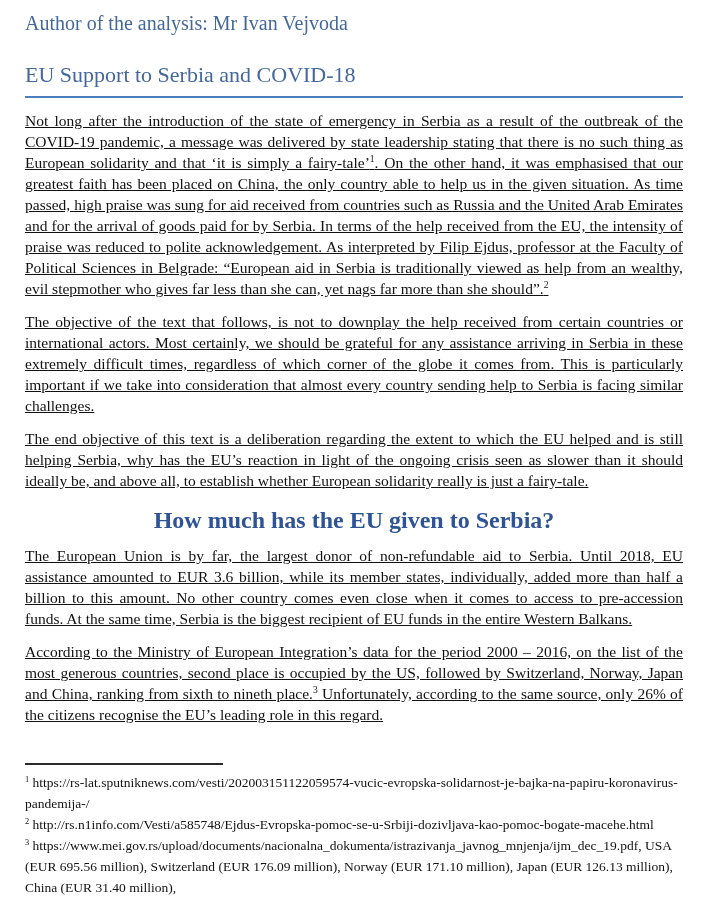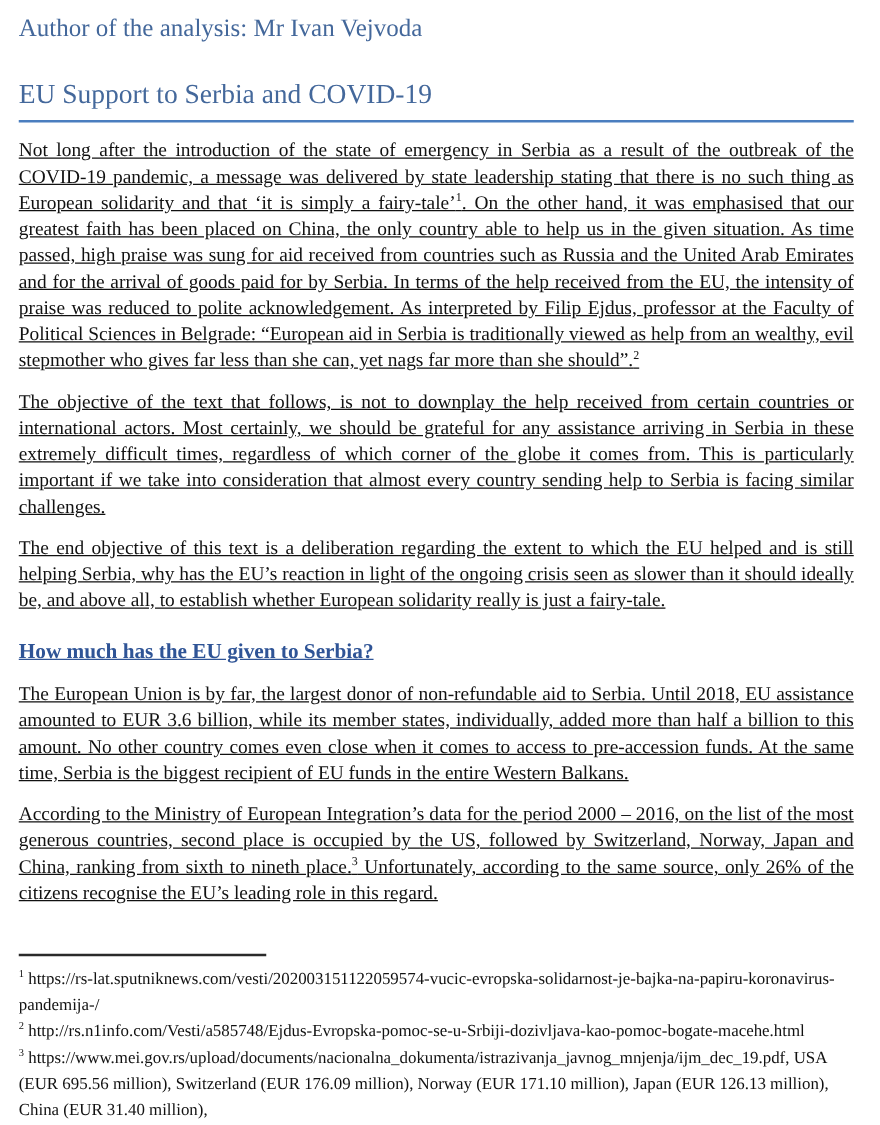--- a/index.html
+++ b/index.html
@@ -7,44 +7,43 @@
     --section-blue:#2F5496;
     --rule-blue:#4A7EBF;
     --ink:#111111;
   }
   html,body{margin:0;padding:0;background:#ffffff;}
   body{
     width:704px;height:900px;overflow:hidden;
     font-family:"Liberation Serif","DejaVu Serif",serif;
     color:var(--ink);
   }
-  .page{box-sizing:border-box;width:704px;height:900px;padding:6px 21px 0 15px;}
+  .page{box-sizing:border-box;width:704px;height:900px;padding:6px 21px 0 25px;}
   .author-line{
     color:var(--heading-blue);
     font-size:20px;font-weight:normal;
     margin:4px 0 0 0;line-height:26px;
   }
   .main-heading{
     color:var(--heading-blue);
     font-size:22px;font-weight:normal;
     margin:25px 0 0 0;line-height:28px;
     padding-bottom:7px;
     border-bottom:2px solid var(--rule-blue);
   }
   p.body-text{
     font-size:15.5px;line-height:21px;
     text-align:justify;
     margin:12px 0 0 0;
     text-decoration:underline;
   }
   .section-heading{
     color:var(--section-blue);
-    font-size:17px;font-weight:bold;
-    text-decoration:underline;
-    margin:17px 0 0 0;line-height:25px;
+    font-size:24px;font-weight:bold;
+    margin:17px 0 0 0;line-height:25px;text-align:center;
   }
   sup{font-size:0.62em;line-height:0;vertical-align:super;}
   .footnotes{margin-top:38px;}
   .fn-rule{
     width:198px;height:0;
     border-top:2px solid #2a2a2a;
     margin:0 0 7px 0;
   }
   .footnote{
     font-size:13.5px;line-height:21px;
@@ -52,21 +51,21 @@
     overflow-wrap:break-word;word-wrap:break-word;
   }
 </style>
 </head>
 <body>
 
 <div class="page">
 
   <h1 class="author-line">Author of the analysis: Mr Ivan Vejvoda</h1>
 
-  <h2 class="main-heading">EU Support to Serbia and COVID-19</h2>
+  <h2 class="main-heading">EU Support to Serbia and COVID-18</h2>
 
   <p class="body-text"><span>Not long after the introduction of the state of emergency in Serbia as a result of the outbreak of the COVID-19 pandemic, a message was delivered by state leadership stating that there is no such thing as European solidarity and that ‘it is simply a fairy-tale’</span><sup>1</sup><span>. On the other hand, it was emphasised that our greatest faith has been placed on China, the only country able to help us in the given situation. As time passed, high praise was sung for aid received from countries such as Russia and the United Arab Emirates and for the arrival of goods paid for by Serbia. In terms of the help received from the EU, the intensity of praise was reduced to polite acknowledgement. As interpreted by Filip Ejdus, professor at the Faculty of Political Sciences in Belgrade: “European aid in Serbia is traditionally viewed as help from an wealthy, evil stepmother who gives far less than she can, yet nags far more than she should”.</span><sup>2</sup></p>
 
   <p class="body-text">The objective of the text that follows, is not to downplay the help received from certain countries or international actors. Most certainly, we should be grateful for any assistance arriving in Serbia in these extremely difficult times, regardless of which corner of the globe it comes from. This is particularly important if we take into consideration that almost every country sending help to Serbia is facing similar challenges.</p>
 
   <p class="body-text">The end objective of this text is a deliberation regarding the extent to which the EU helped and is still helping Serbia, why has the EU’s reaction in light of the ongoing crisis seen as slower than it should ideally be, and above all, to establish whether European solidarity really is just a fairy-tale.</p>
 
   <h3 class="section-heading">How much has the EU given to Serbia?</h3>
 
   <p class="body-text">The European Union is by far, the largest donor of non-refundable aid to Serbia. Until 2018, EU assistance amounted to EUR 3.6 billion, while its member states, individually, added more than half a billion to this amount. No other country comes even close when it comes to access to pre-accession funds. At the same time, Serbia is the biggest recipient of EU funds in the entire Western Balkans.</p>

